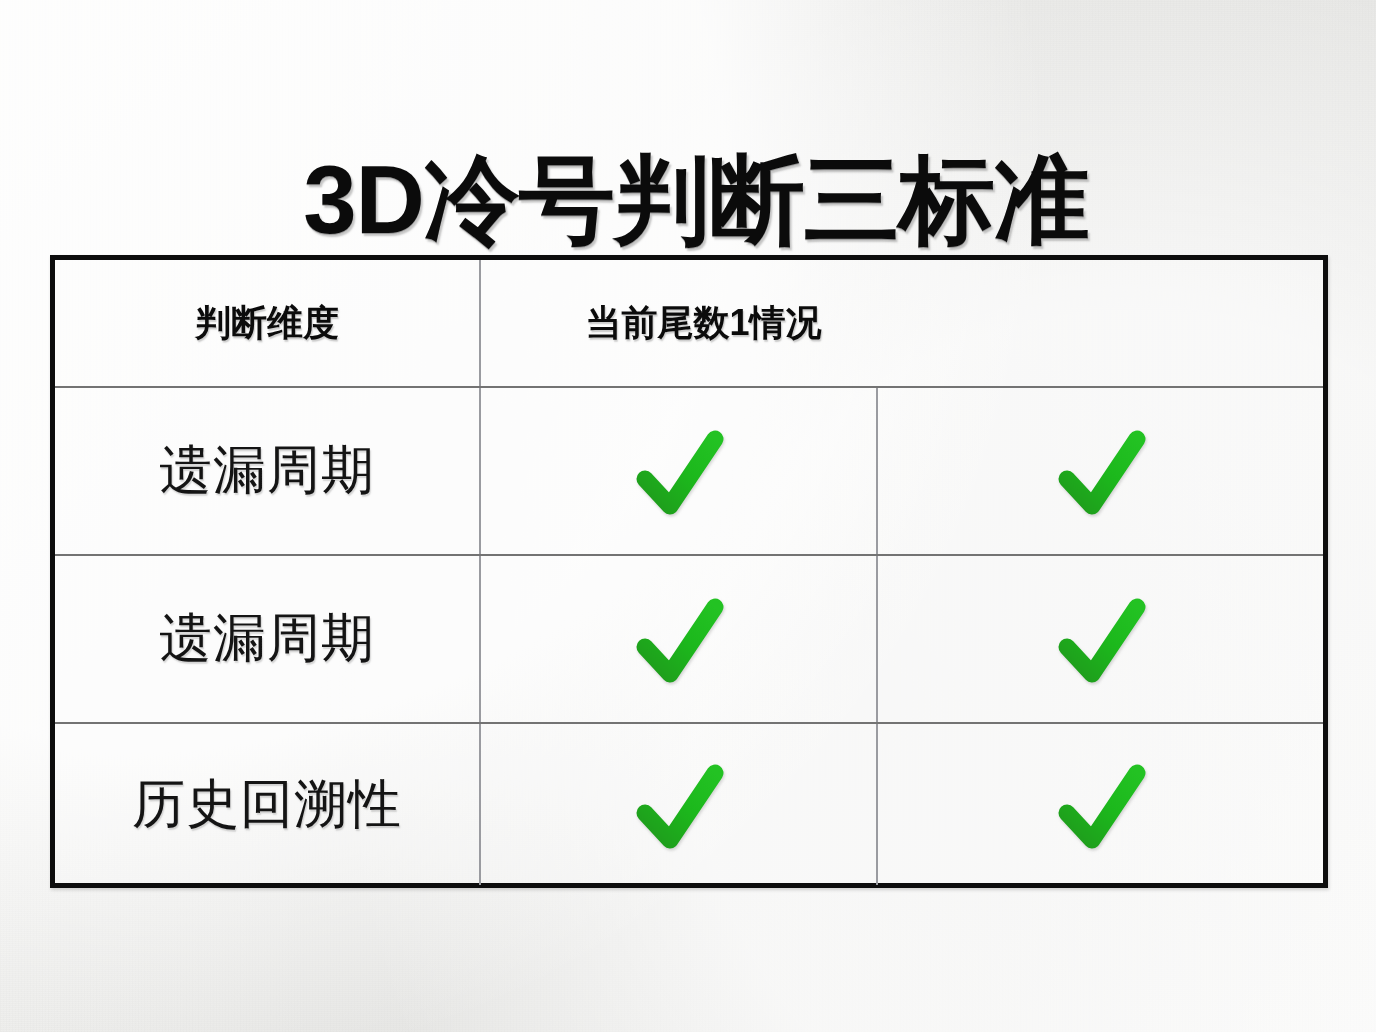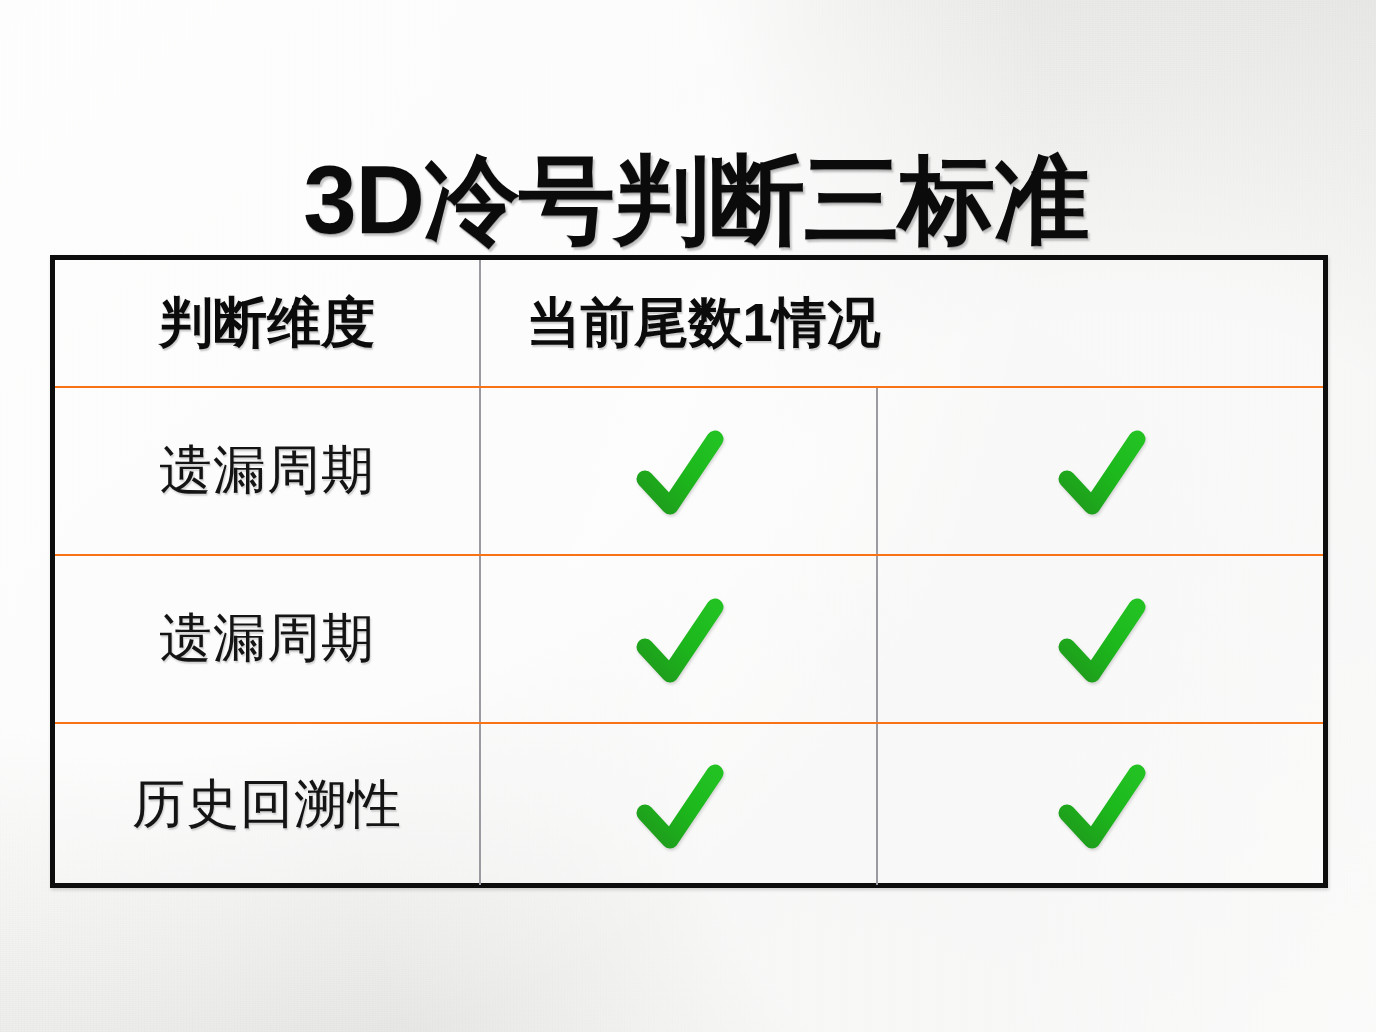--- a/index.html
+++ b/index.html
@@ -72,36 +72,36 @@
   }
 
   .trow {
     display: flex;
     width: 100%;
     box-sizing: border-box;
   }
   .trow.header-row { height: 126px; }
   .trow.data-row   { height: 168px; }
   .trow.data-row.last { height: 163px; align-items: flex-end; }
-  .trow.divided { border-top: 2px solid #f97316; }
+  .trow.divided { border-top: 2px solid #737373; }
 
   .tcell {
     box-sizing: border-box;
     display: flex;
     align-items: center;
     justify-content: center;
     height: 100%;
     padding: 0 8px;
   }
   .col-dim   { width: 424px; }
   .col-std   { width: 397px; border-left: 2px solid #9a9ba0; }
   .col-cur   { width: 447px; border-left: 2px solid #9a9ba0; }
 
   .header-text {
-    font-size: 54px;
+    font-size: 36px;
     font-weight: 900;
     color: #0b0b0b;
     letter-spacing: 0px;
     white-space: nowrap;
     text-shadow: 1px 2px 1.5px rgba(125,125,125,0.40);
   }
 
   .dim-label {
     font-size: 53px;
     font-weight: 400;

